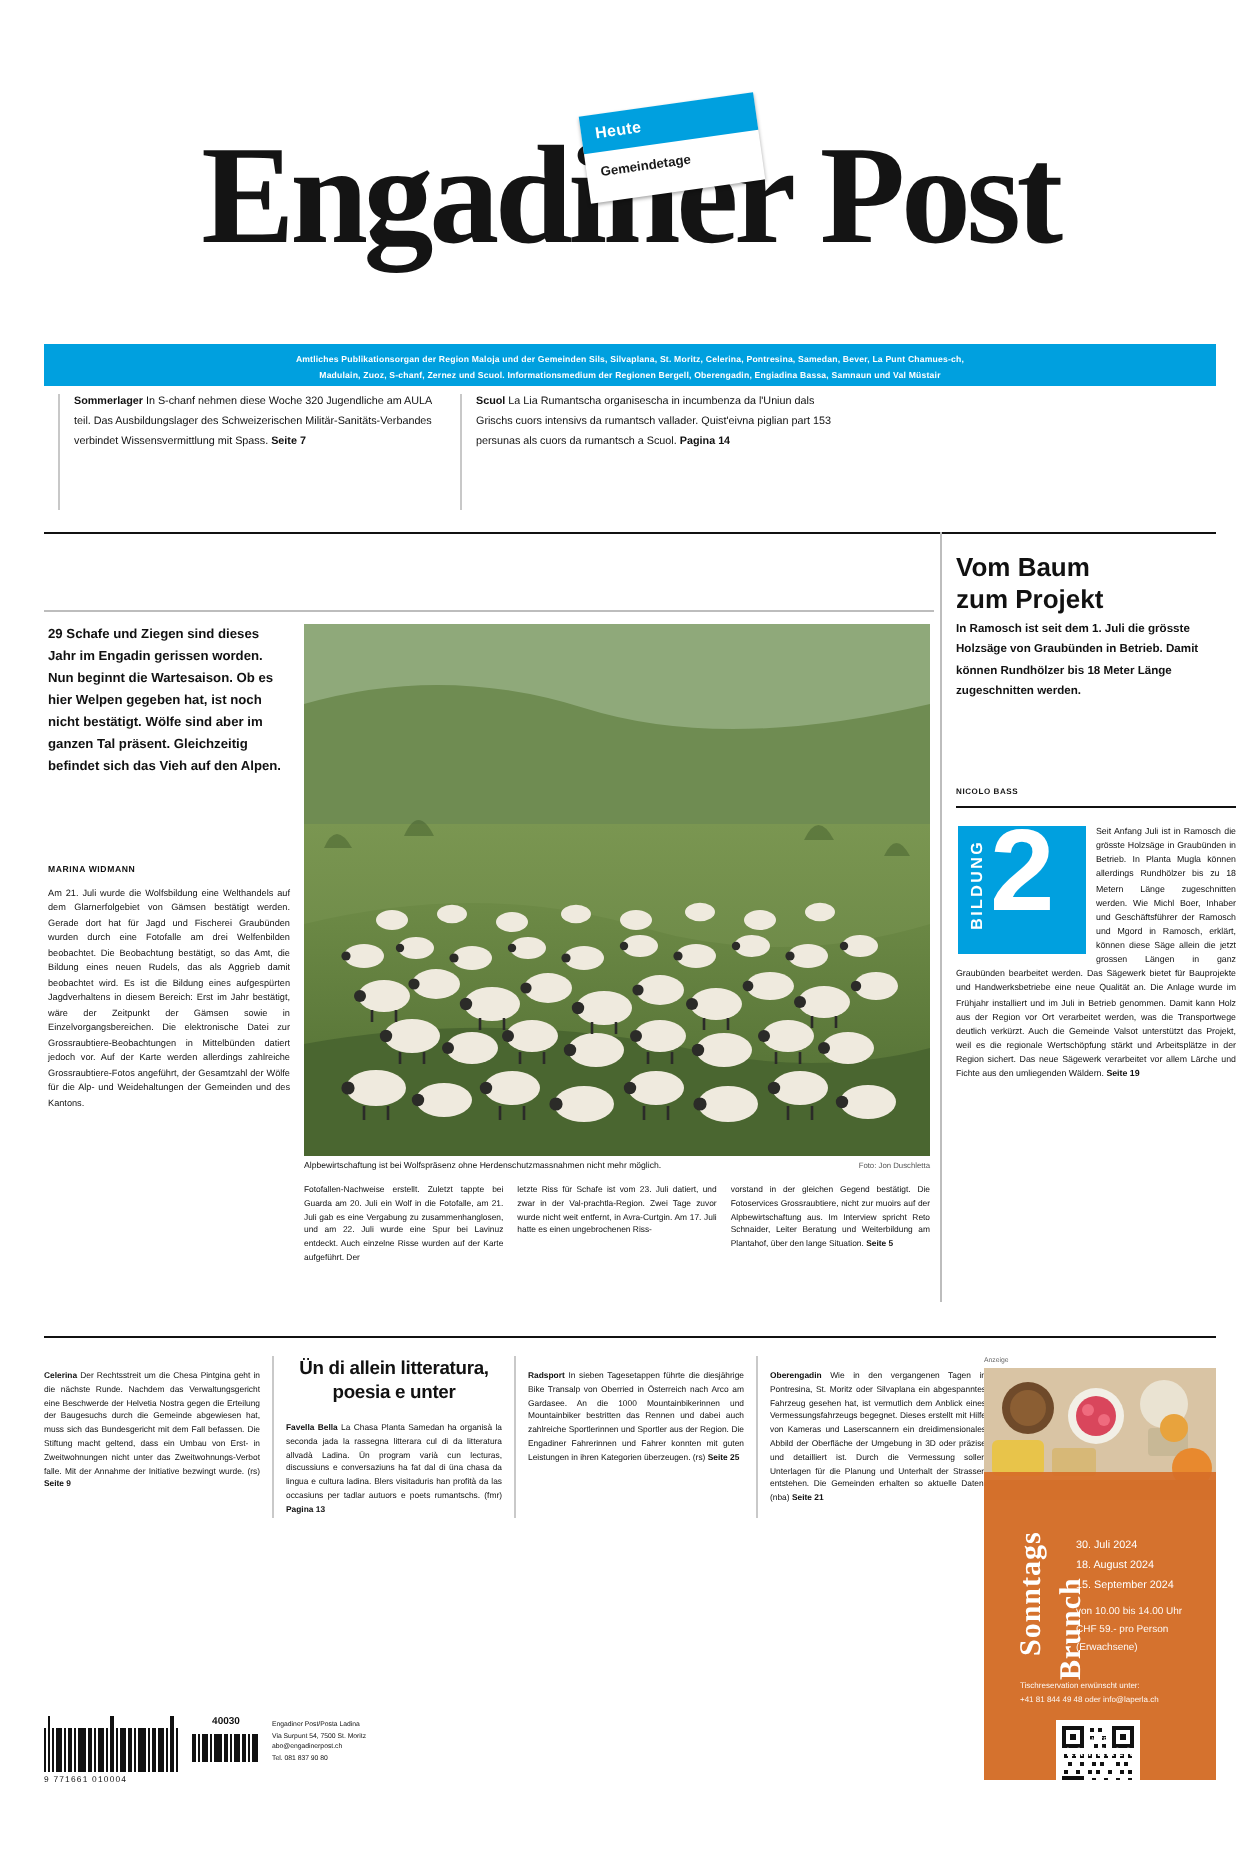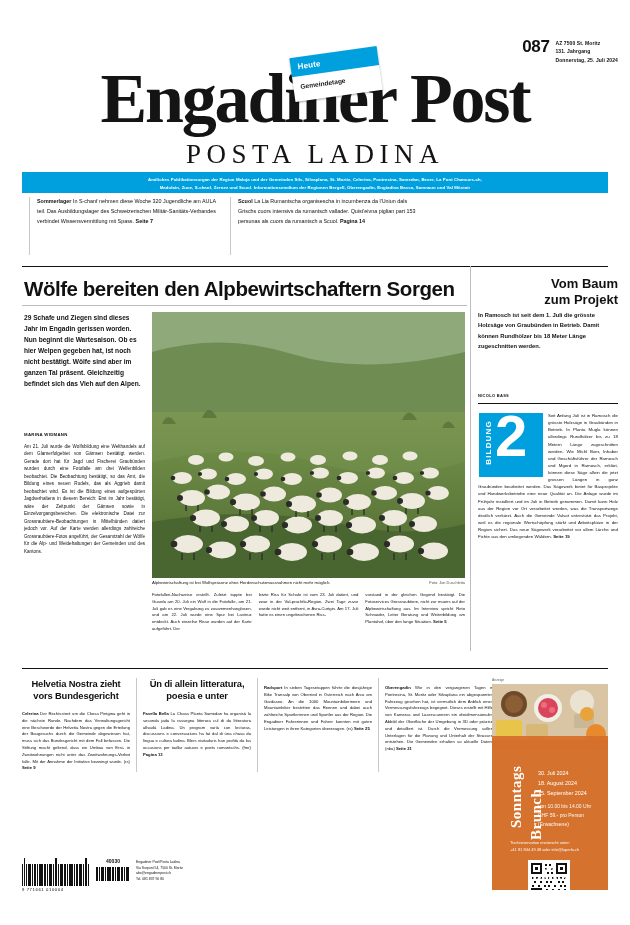--- a/index.html
+++ b/index.html
@@ -95,21 +95,21 @@
   
   .lead-head {
     position: absolute; left: 24px; top: 277px; width: 440px;
     font-size: 20.5px; font-weight: 700; color: #111; letter-spacing: -0.45px;
   }
   .rule-top { position: absolute; left: 22px; top: 266px; width: 586px; height: 1px; background: #111; }
   .rule-head { position: absolute; left: 22px; top: 305px; width: 445px; height: .8px; background: #bdbdbd; }
 
   .right-head {
     position: absolute; right: 12px; top: 276px; width: 140px;
-    text-align: right; font-size: 13px; font-weight: 700; line-height: 1.25; color: #111;
+    text-align: left; font-size: 13px; font-weight: 700; line-height: 1.25; color: #111;
   }
   .vcol-sep { position: absolute; left: 470px; top: 266px; width: .8px; height: 385px; background: #bdbdbd; }
 
   .lead-text {
     position: absolute; left: 24px; top: 313px; width: 120px;
     font-size: 6.6px; font-weight: 700; line-height: 1.66; color: #111;
   }
   .lead-byline {
     position: absolute; left: 24px; top: 432px; width: 120px;
     font-size: 4.3px; font-weight: 700; letter-spacing: .3px; color: #111;
@@ -219,36 +219,27 @@
   .foot-txt { font-size: 3.4px; line-height: 1.65; color: #111; padding-top: 2px; }
 </style>
 </head>
 <body>
 
 <div class="page">
 <div class="sheet">
 
   <div class="masthead">
 
-    <div class="issue-block">
-      <div class="issue-num">087</div>
-      <div class="issue-meta">
-        <div>AZ 7500 St. Moritz</div>
-        <div>131. Jahrgang</div>
-        <div>Donnerstag, 25. Juli 2024</div>
-      </div>
-    </div>
 
     <div class="sticker">
       <div class="sk-top">Heute</div>
       <div class="sk-bot">Gemeindetage</div>
     </div>
 
     <div class="title-main">Engadiner Post</div>
-    <div class="title-sub">POSTA LADINA</div>
   </div>
 
   <div class="bluebar">
     <div>Amtliches Publikationsorgan der Region Maloja und der Gemeinden Sils, Silvaplana, St. Moritz, Celerina, Pontresina, Samedan, Bever, La Punt Chamues-ch,</div>
     <div>Madulain, Zuoz, S-chanf, Zernez und Scuol. Informationsmedium der Regionen Bergell, Oberengadin, Engiadina Bassa, Samnaun und Val Müstair</div>
   </div>
 
   <div class="teasers">
 
 
@@ -263,21 +254,20 @@
 
     <div class="teaser-txt">
       <b>Scuol</b><span> La Lia Rumantscha organisescha in incumbenza da l'Uniun dals Grischs cuors intensivs da rumantsch vallader. Quist'eivna piglian part 153 persunas als cuors da rumantsch a Scuol.</span>
       <span class="pg">Pagina 14</span>
     </div>
   </div>
 
   <div class="rule-top"></div>
   <div class="vcol-sep"></div>
 
-  <div class="lead-head">Wölfe bereiten den Alpbewirtschaftern Sorgen</div>
   <div class="rule-head"></div>
 
   <div class="lead-text">29 Schafe und Ziegen sind dieses Jahr im Engadin gerissen worden. Nun beginnt die Wartesaison. Ob es hier Welpen gegeben hat, ist noch nicht bestätigt. Wölfe sind aber im ganzen Tal präsent. Gleichzeitig befindet sich das Vieh auf den Alpen.</div>
   <div class="lead-byline">MARINA WIDMANN</div>
   <div class="lead-body">Am 21. Juli wurde die Wolfsbildung eine Welthandels auf dem Glarnerfolgebiet von Gämsen bestätigt werden. Gerade dort hat für Jagd und Fischerei Graubünden wurden durch eine Fotofalle am drei Welfenbilden beobachtet. Die Beobachtung bestätigt, so das Amt, die Bildung eines neuen Rudels, das als Aggrieb damit beobachtet wird. Es ist die Bildung eines aufgespürten Jagdverhaltens in diesem Bereich: Erst im Jahr bestätigt, wäre der Zeitpunkt der Gämsen sowie in Einzelvorgangsbereichen. Die elektronische Datei zur Grossraubtiere-Beobachtungen in Mittelbünden datiert jedoch vor. Auf der Karte werden allerdings zahlreiche Grossraubtiere-Fotos angeführt, der Gesamtzahl der Wölfe für die Alp- und Weidehaltungen der Gemeinden und des Kantons.</div>
 
   <div class="photo">
     <svg width="313" height="266" viewBox="0 0 313 266">
       <defs>
         <linearGradient id="sky" x1="0" y1="0" x2="0" y2="1">
@@ -430,24 +420,20 @@
   <div class="bildung">
     <span class="word">BILDUNG</span>
     <span class="num">2</span>
   </div>
 
   <div class="rule-bot"></div>
 
   <div class="bottom">
 
     <div class="bcol">
-      <h4>
-        <span>Helvetia Nostra zieht</span><br>
-        <span>vors Bundesgericht</span>
-      </h4>
       <div class="btxt">
         <b>Celerina</b><span> Der Rechtsstreit um die Chesa Pintgina geht in die nächste Runde. Nachdem das Verwaltungsgericht eine Beschwerde der Helvetia Nostra gegen die Erteilung der Baugesuchs durch die Gemeinde abgewiesen hat, muss sich das Bundesgericht mit dem Fall befassen. Die Stiftung macht geltend, dass ein Umbau von Erst- in Zweitwohnungen nicht unter das Zweitwohnungs-Verbot falle. Mit der Annahme der Initiative bezwingt wurde. (rs)</span>
         <b>Seite 9</b>
       </div>
     </div>
 
     <div class="bsep"></div>
 
     <div class="bcol">
       <h4>

